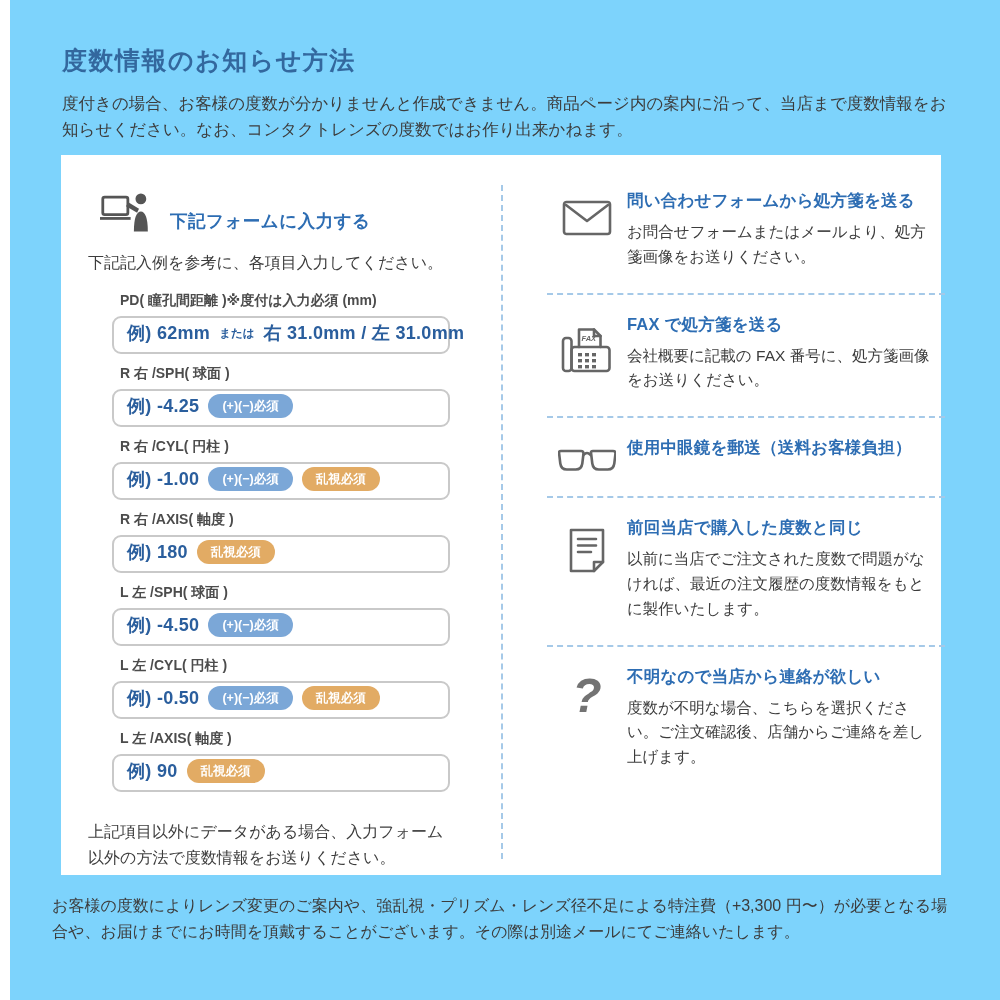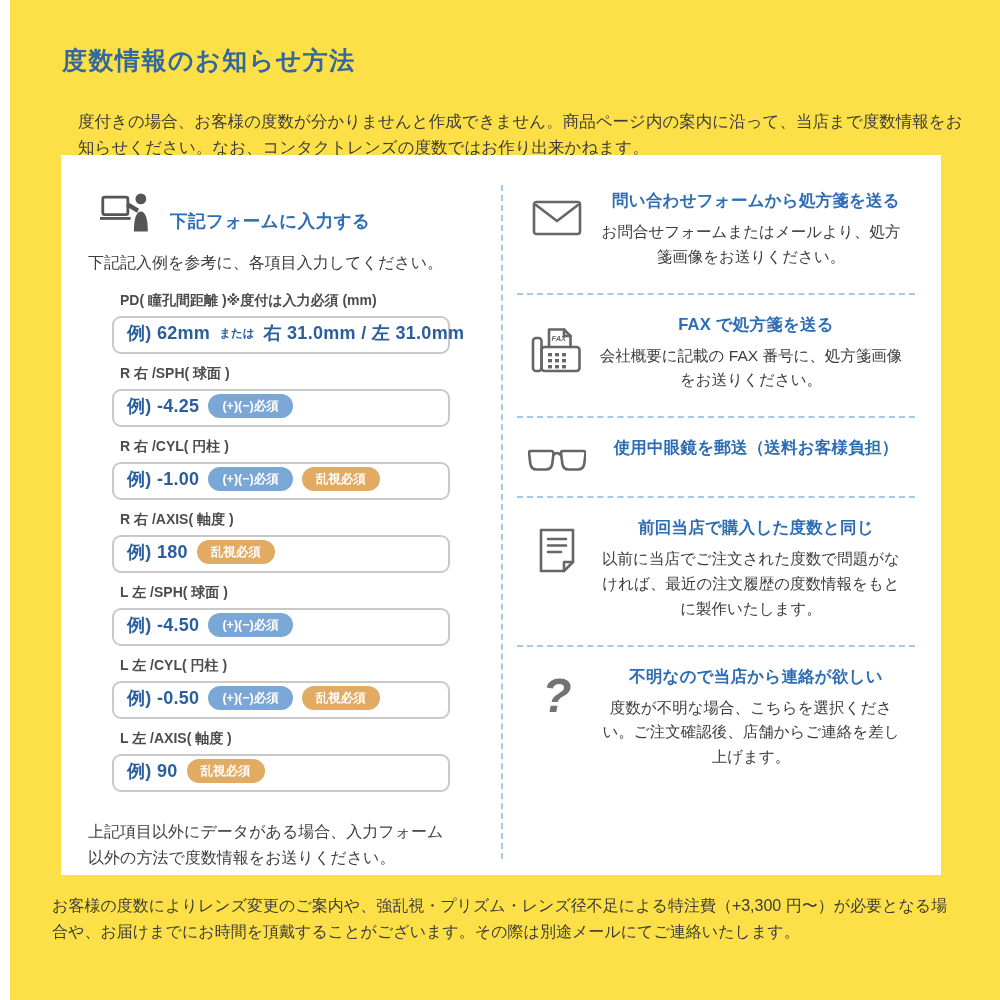--- a/index.html
+++ b/index.html
@@ -1,27 +1,27 @@
 <!DOCTYPE html>
 <html><head>
 <meta charset="utf-8">
 <style>
   html,body{margin:0;padding:0;}
   body{
     width:1000px;height:1000px;background:#ffffff;position:relative;
     font-family:"Liberation Sans","DejaVu Sans",sans-serif;
     -webkit-font-smoothing:antialiased;
   }
-  .canvas{position:absolute;left:10px;top:0;width:990px;height:1000px;background:#fde047;overflow:hidden;}
+  .canvas{position:absolute;left:10px;top:0;width:990px;height:1000px;background:#7dd3fc;overflow:hidden;}
   .title{position:absolute;left:52px;top:44px;margin:0;font-size:25px;font-weight:bold;color:#33689e;letter-spacing:1.5px;}
-  .intro{position:absolute;left:52px;top:92px;width:885px;margin:16px;font-size:16.5px;line-height:1.6;color:#3c3c3c;}
+  .intro{position:absolute;left:52px;top:92px;width:885px;margin:0;font-size:16.5px;line-height:1.6;color:#3c3c3c;font-family:Liberation Mono, monospace;}
   .card{position:absolute;left:51px;top:155px;width:880px;height:720px;background:#ffffff;}
   .v-divider{position:absolute;left:440px;top:30px;bottom:16px;border-left:2px dashed #a5c9e8;}
   .col-left{position:absolute;left:0;top:0;width:440px;}
-  .col-right{position:absolute;left:434px;top:0;width:438px;box-sizing:border-box;padding:16px 18px 0 22px;text-align:center;}
+  .col-right{position:absolute;left:464px;top:0;width:438px;box-sizing:border-box;padding:16px 18px 0 22px;}
 
   .form-header{margin:34px 0 0 39px;display:flex;align-items:flex-end;gap:18px;}
   .form-heading{font-size:17.5px;font-weight:bold;color:#2d6db3;letter-spacing:0.5px;}
   .icon-person{width:52px;height:44px;flex:none;}
   .form-instruction{margin:20px 0 0 27px;font-size:16px;color:#3c3c3c;}
   .fields{margin:18px 0 0 51px;width:338px;}
   .field-label{margin:11px 0 6px 8px;font-size:14px;font-weight:bold;color:#4c4c4c;}
   .field:first-child .field-label{margin-top:0;}
   .field-box{height:38px;border:2px solid #c9c9c9;border-radius:9px;background:#fff;display:flex;align-items:center;padding:0 8px 4px 13px;box-sizing:border-box;gap:9px;}
   .ex{font-size:18px;font-weight:bold;color:#2a5e9d;white-space:nowrap;letter-spacing:0.3px;}

